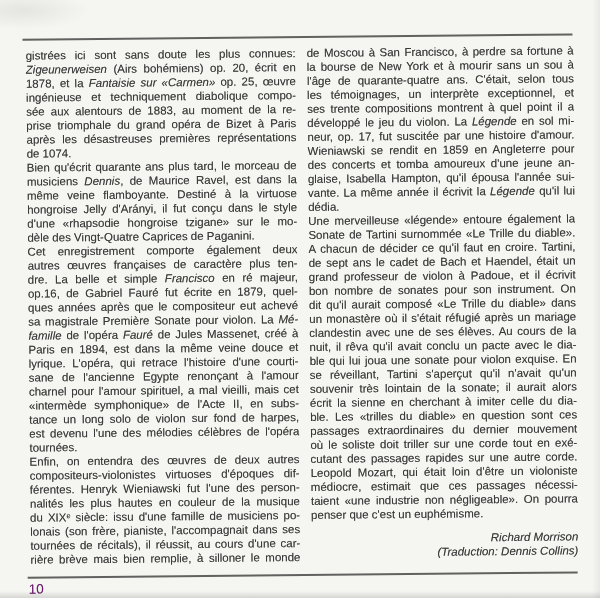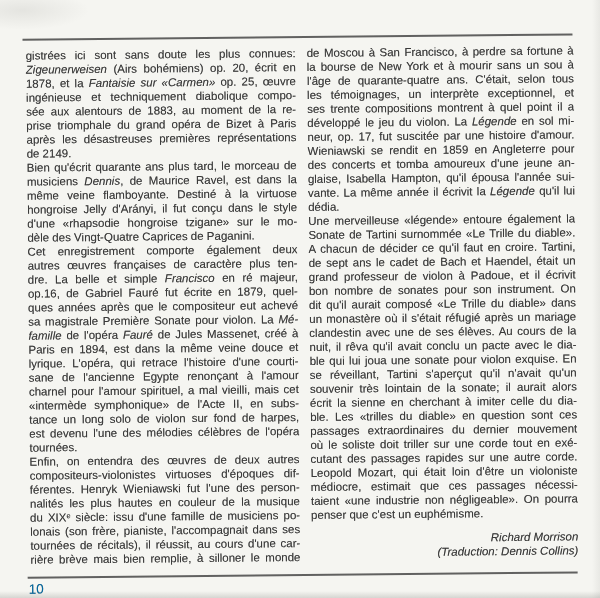--- a/index.html
+++ b/index.html
@@ -62,21 +62,21 @@
   .it  { font-style: italic; }
   .sup { font-size: 7.5px; position: relative; top: -3.5px; }
   .signature {
     margin-top: 10px;
     text-align: right;
     font-style: italic;
   }
   .signature div { height: 14px; }
   .page-number {
     position: absolute; left: 26px; top: 579px;
-    font-size: 13.5px; color: #0369a1;
+    font-size: 13.5px; color: #701a75;
     text-shadow: 0 0 0.4px rgba(58,58,58,0.5);
   }
 </style>
 </head>
 <body>
 
 <div class="page">
   <div class="smudge-topleft"></div>
   <div class="shadow-right"></div>
   <div class="shadow-bottom"></div>
@@ -86,21 +86,21 @@
     <div class="rule top"></div>
 
     <div class="col left">
         <div class="line"><span>gistrées ici sont sans doute les plus connues:</span></div>
         <div class="line"><span class="it">Zigeunerweisen</span><span> (Airs bohémiens) op. 20, écrit en</span></div>
         <div class="line"><span>1878, et la </span><span class="it">Fantaisie sur «Carmen»</span><span> op. 25, œuvre</span></div>
         <div class="line"><span>ingénieuse et techniquement diabolique compo-</span></div>
         <div class="line"><span>sée aux alentours de 1883, au moment de la re-</span></div>
         <div class="line"><span>prise triomphale du grand opéra de Bizet à Paris</span></div>
         <div class="line"><span>après les désastreuses premières représentations</span></div>
-        <div class="line end"><span>de 2149.</span></div>
+        <div class="line end"><span>de 1074.</span></div>
         <div class="line"><span>Bien qu'écrit quarante ans plus tard, le morceau de</span></div>
         <div class="line"><span>musiciens </span><span class="it">Dennis</span><span>, de Maurice Ravel, est dans la</span></div>
         <div class="line"><span>même veine flamboyante. Destiné à la virtuose</span></div>
         <div class="line"><span>hongroise Jelly d'Arányi, il fut conçu dans le style</span></div>
         <div class="line"><span>d'une «rhapsodie hongroise tzigane» sur le mo-</span></div>
         <div class="line end"><span>dèle des Vingt-Quatre Caprices de Paganini.</span></div>
         <div class="line"><span>Cet enregistrement comporte également deux</span></div>
         <div class="line"><span>autres œuvres françaises de caractère plus ten-</span></div>
         <div class="line"><span>dre. La belle et simple </span><span class="it">Francisco</span><span> en ré majeur,</span></div>
         <div class="line"><span>op.16, de Gabriel Fauré fut écrite en 1879, quel-</span></div>

